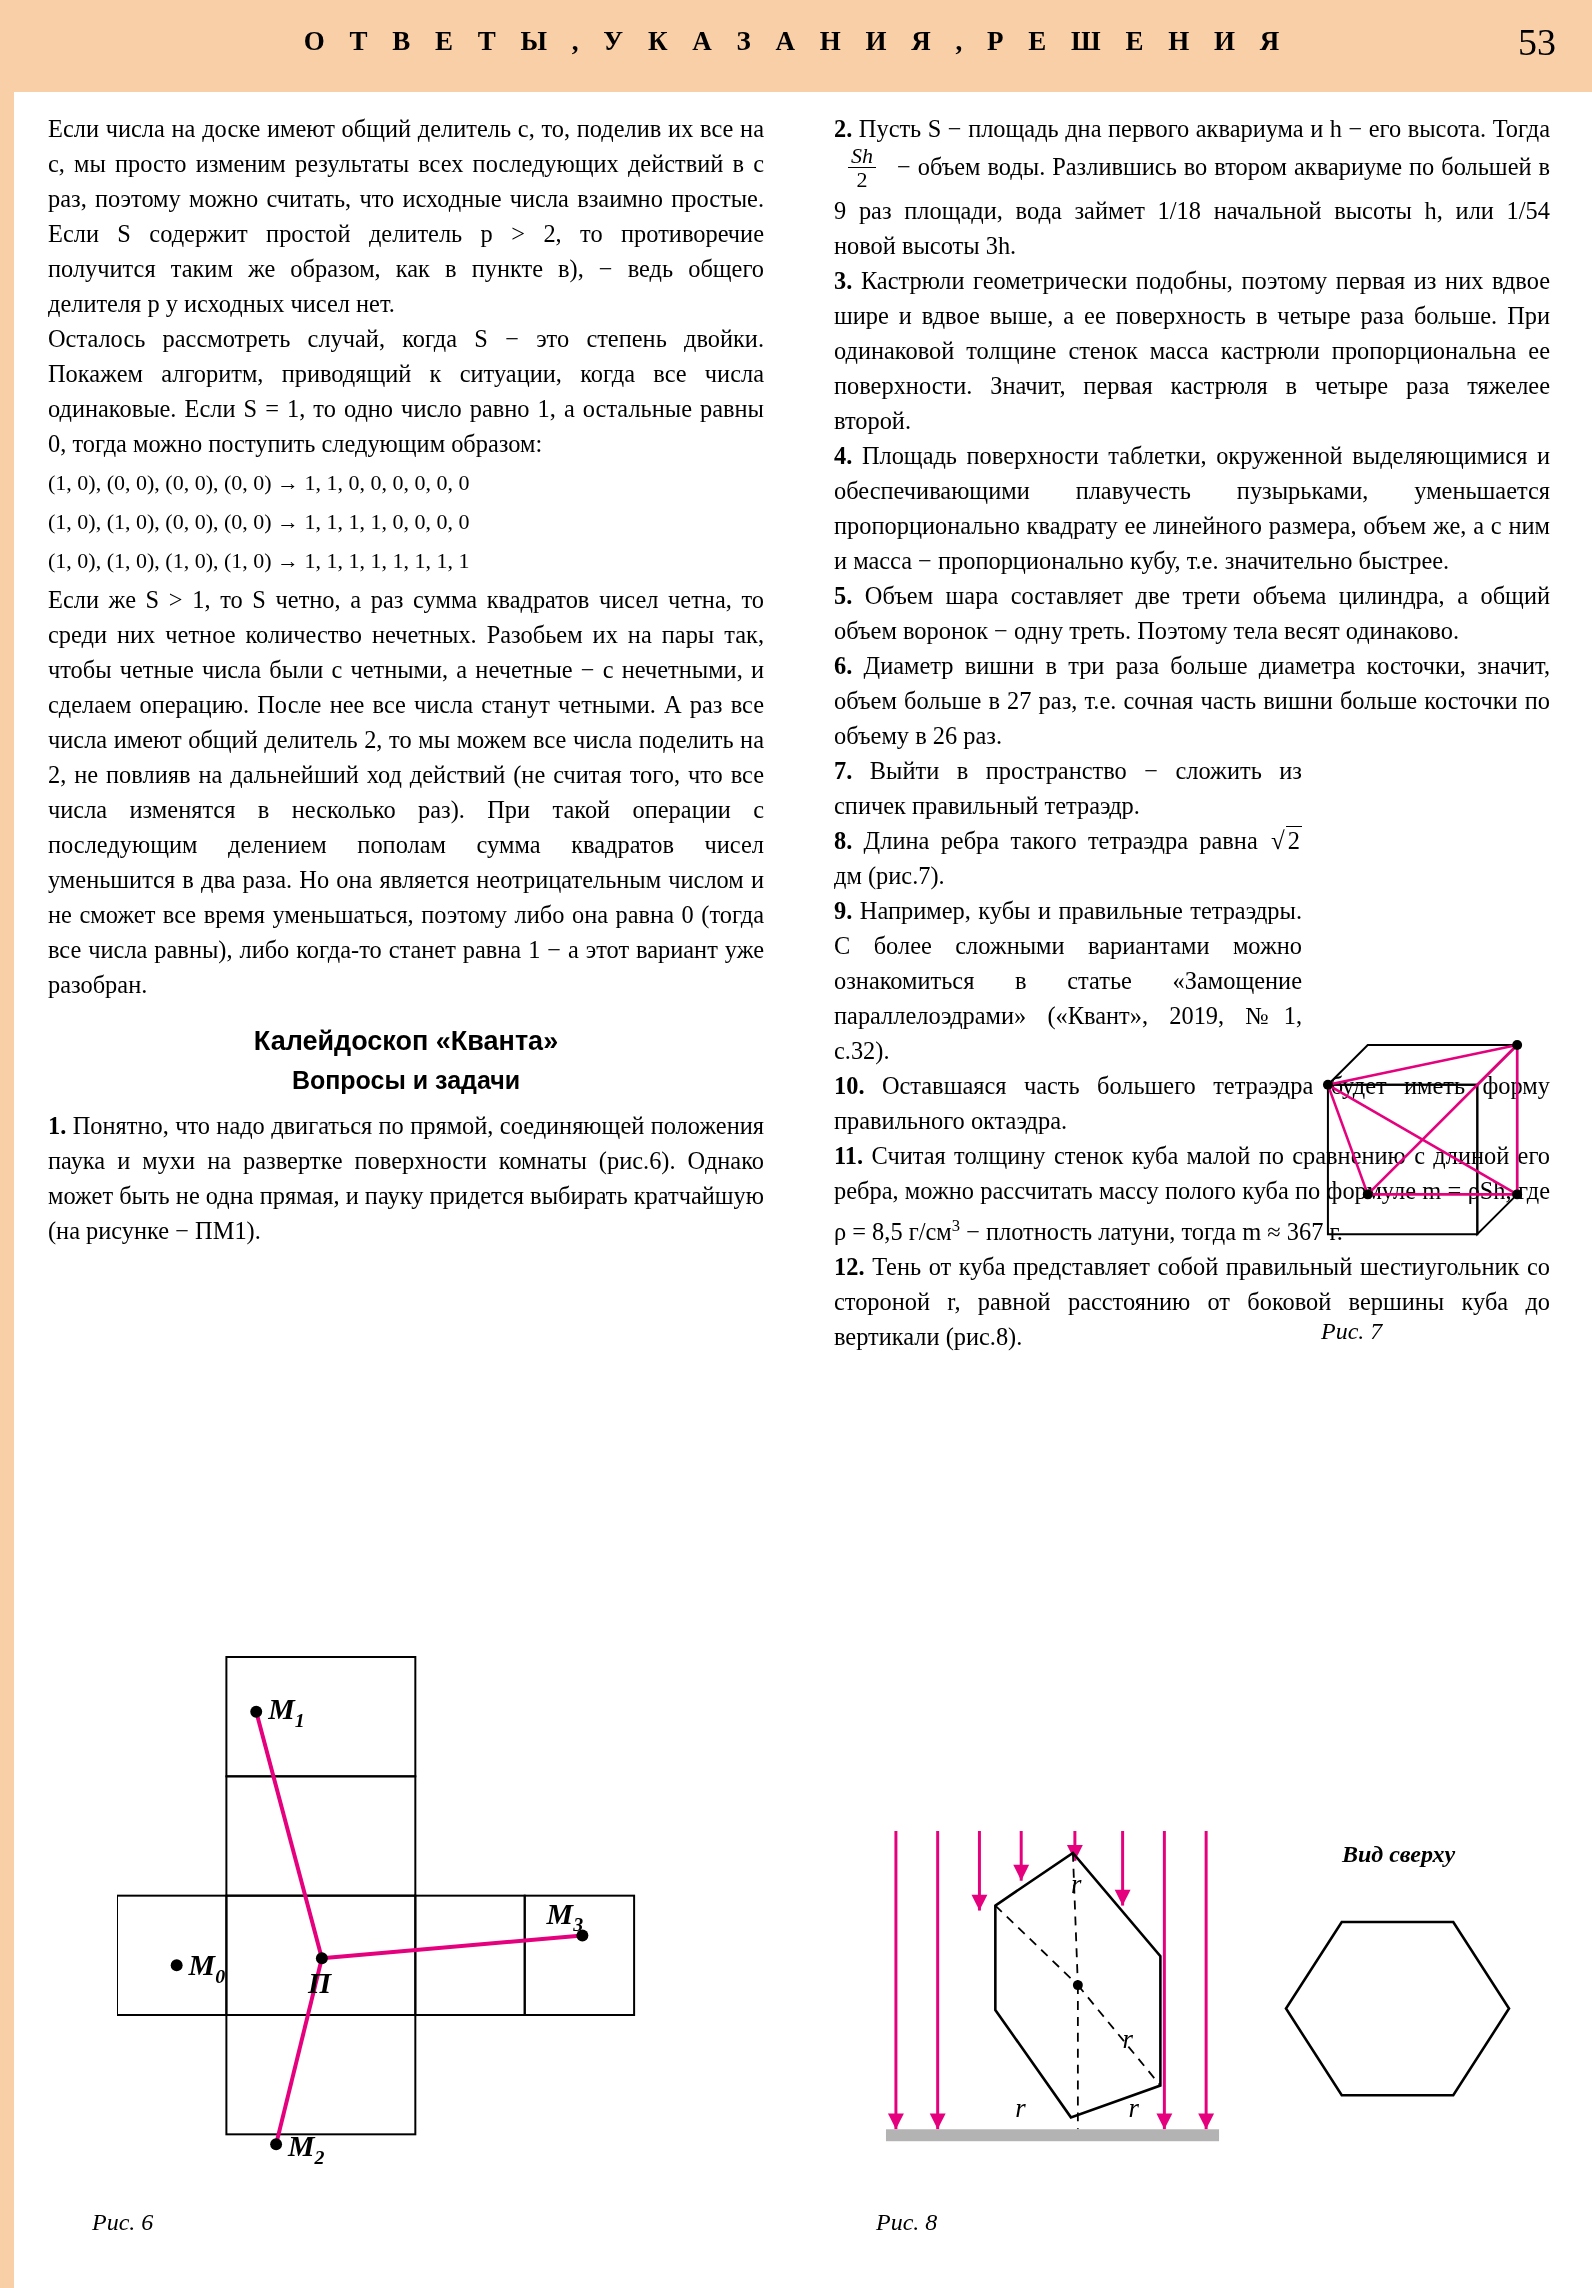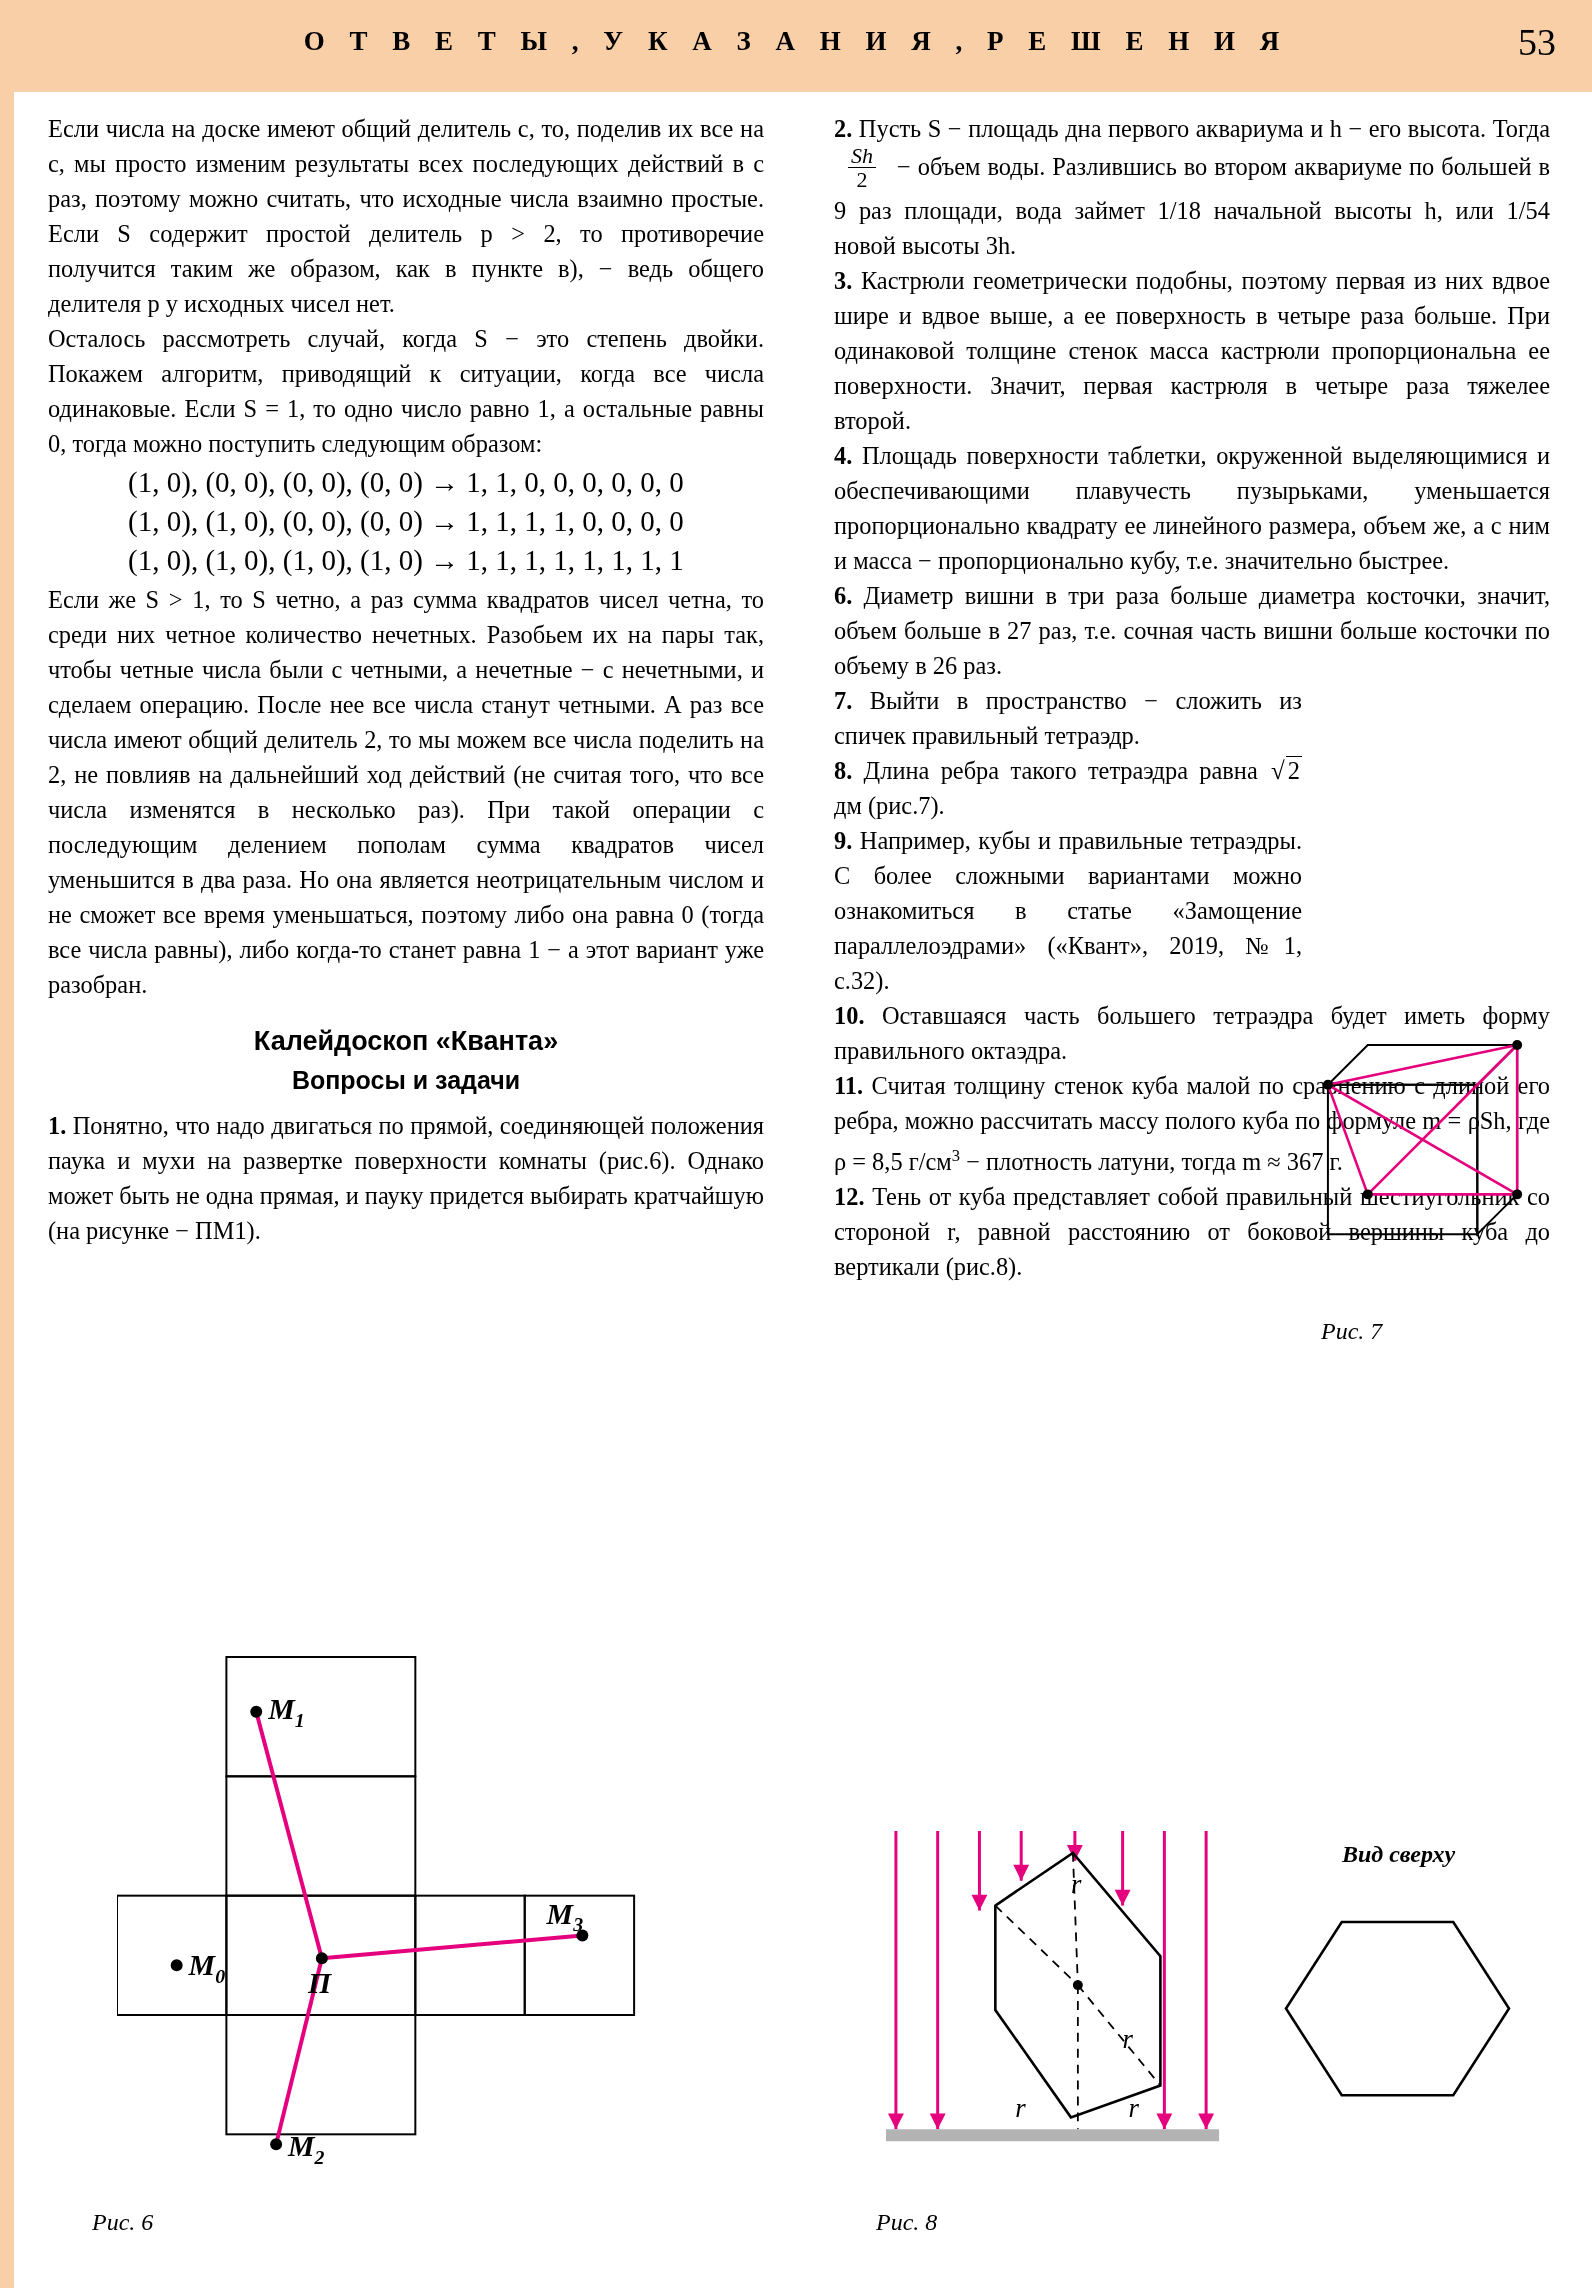--- a/index.html
+++ b/index.html
@@ -75,23 +75,23 @@
     text-indent: 0;
   }
   p.hang {
     margin: 0;
   }
   .b { font-weight: bold; }
   .it { font-style: italic; font-family: "Liberation Serif", serif;}
 
   .eqblock {
     margin: 4px 0 4px 0;
-    font-size: 29px;
+    font-size: 22px;
     line-height: 35px;
-    text-align: center;
+    text-align: left;
   }
   .kal-title {
     text-align: center;
     font-family: "Liberation Sans", sans-serif;
     font-weight: bold;
     font-size: 27px;
     margin: 22px 0 2px 0;
   }
   .kal-sub {
     text-align: center;
@@ -175,20 +175,21 @@
       <span class="b">2.</span>
       <span>Пусть S − площадь дна первого аквариума и h − его высота. Тогда</span>
       <span class="frac"><span class="num it">Sh</span><span class="den">2</span></span>
       <span>− объем воды. Разлившись во втором аквариуме по большей в 9 раз площади, вода займет 1/18 начальной высоты h, или 1/54 новой высоты 3h.</span>
     </p>
 
     <p class="hang"><span class="b">3.</span> <span>Кастрюли геометрически подобны, поэтому первая из них вдвое шире и вдвое выше, а ее поверхность в четыре раза больше. При одинаковой толщине стенок масса кастрюли пропорциональна ее поверхности. Значит, первая кастрюля в четыре раза тяжелее второй.</span></p>
 
     <p class="hang"><span class="b">4.</span> <span>Площадь поверхности таблетки, окруженной выделяющимися и обеспечивающими плавучесть пузырьками, уменьшается пропорционально квадрату ее линейного размера, объем же, а с ним и масса − пропорционально кубу, т.е. значительно быстрее.</span></p>
 
+    <p class="hang"><span class="b">5.</span> <span>Объем шара составляет две трети объема цилиндра, а общий объем воронок − одну треть. Поэтому тела весят одинаково.</span></p>
 
     <p class="hang"><span class="b">6.</span> <span>Диаметр вишни в три раза больше диаметра косточки, значит, объем больше в 27 раз, т.е. сочная часть вишни больше косточки по объему в 26 раз.</span></p>
 
     <div style="width: 468px;">
       <p class="hang"><span class="b">7.</span> <span>Выйти в пространство − сложить из спичек правильный тетраэдр.</span></p>
 
       <p class="hang">
         <span class="b">8.</span>
         <span>Длина ребра такого тетраэдра равна</span>
         <span class="sqrt"><span class="rad">√</span><span class="under">2</span></span>

